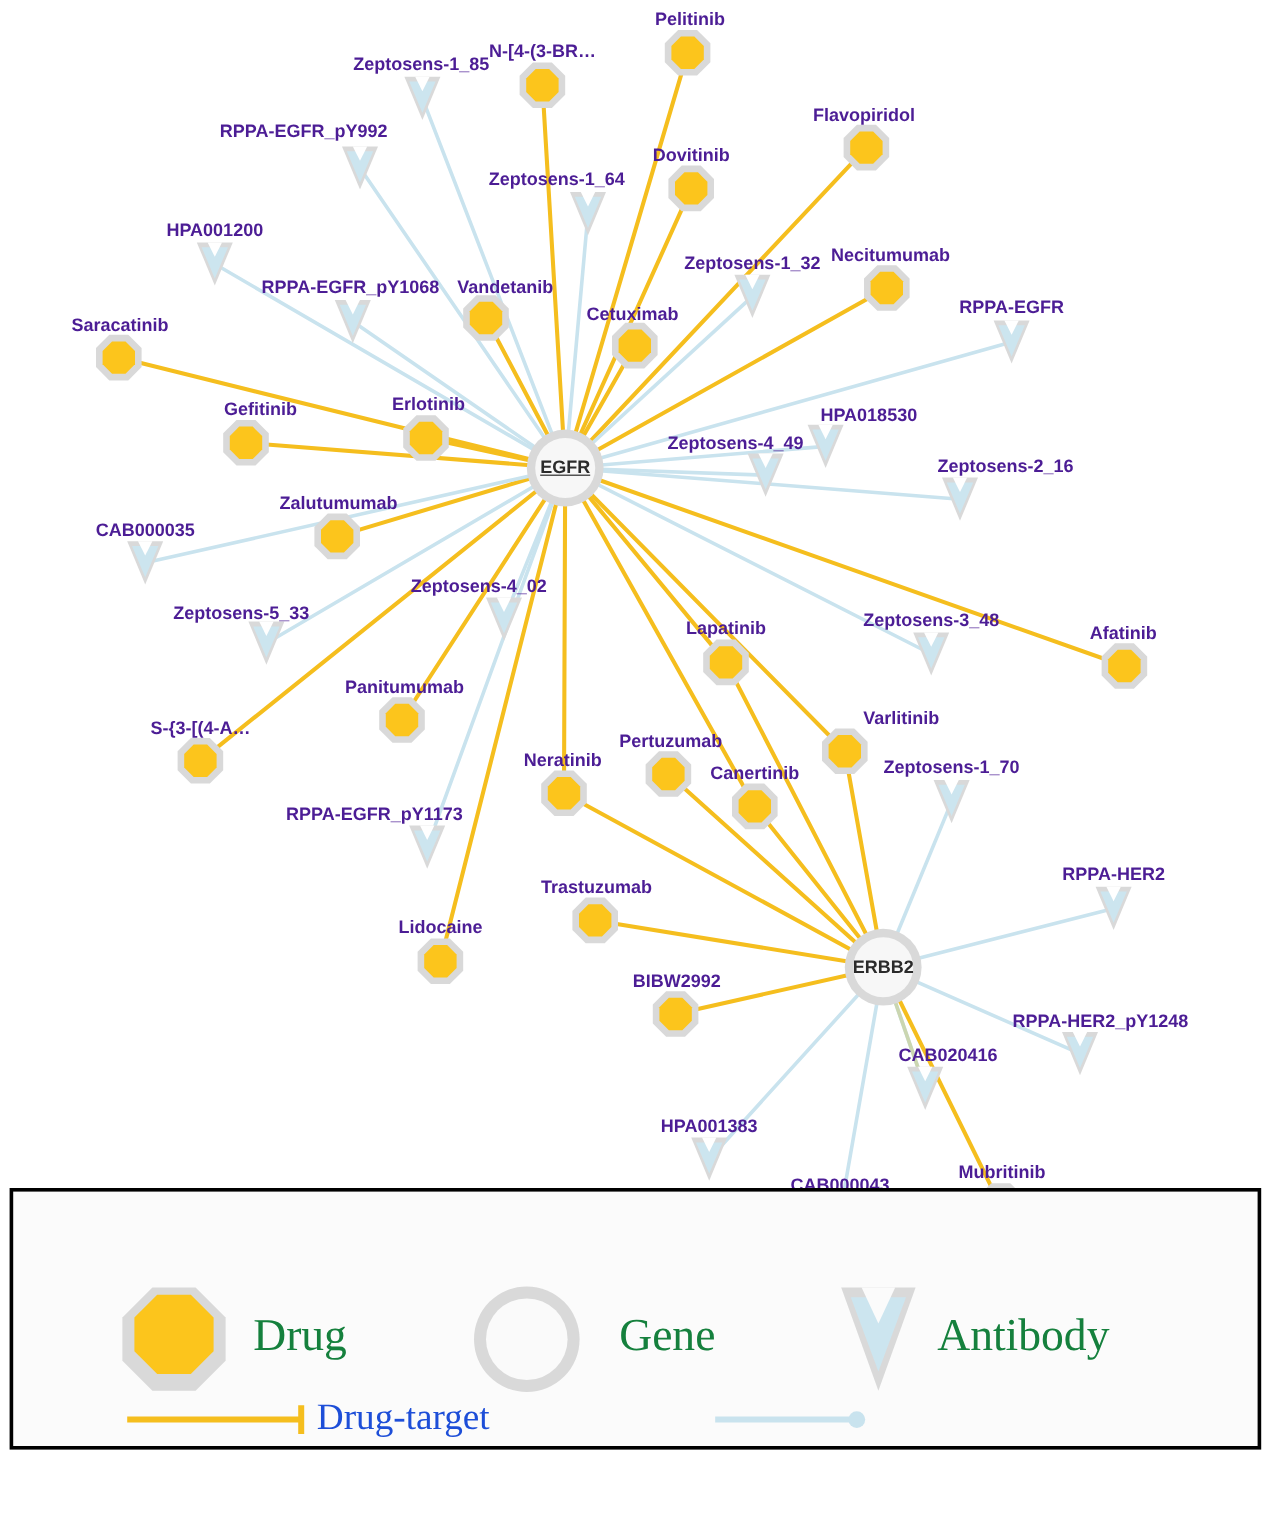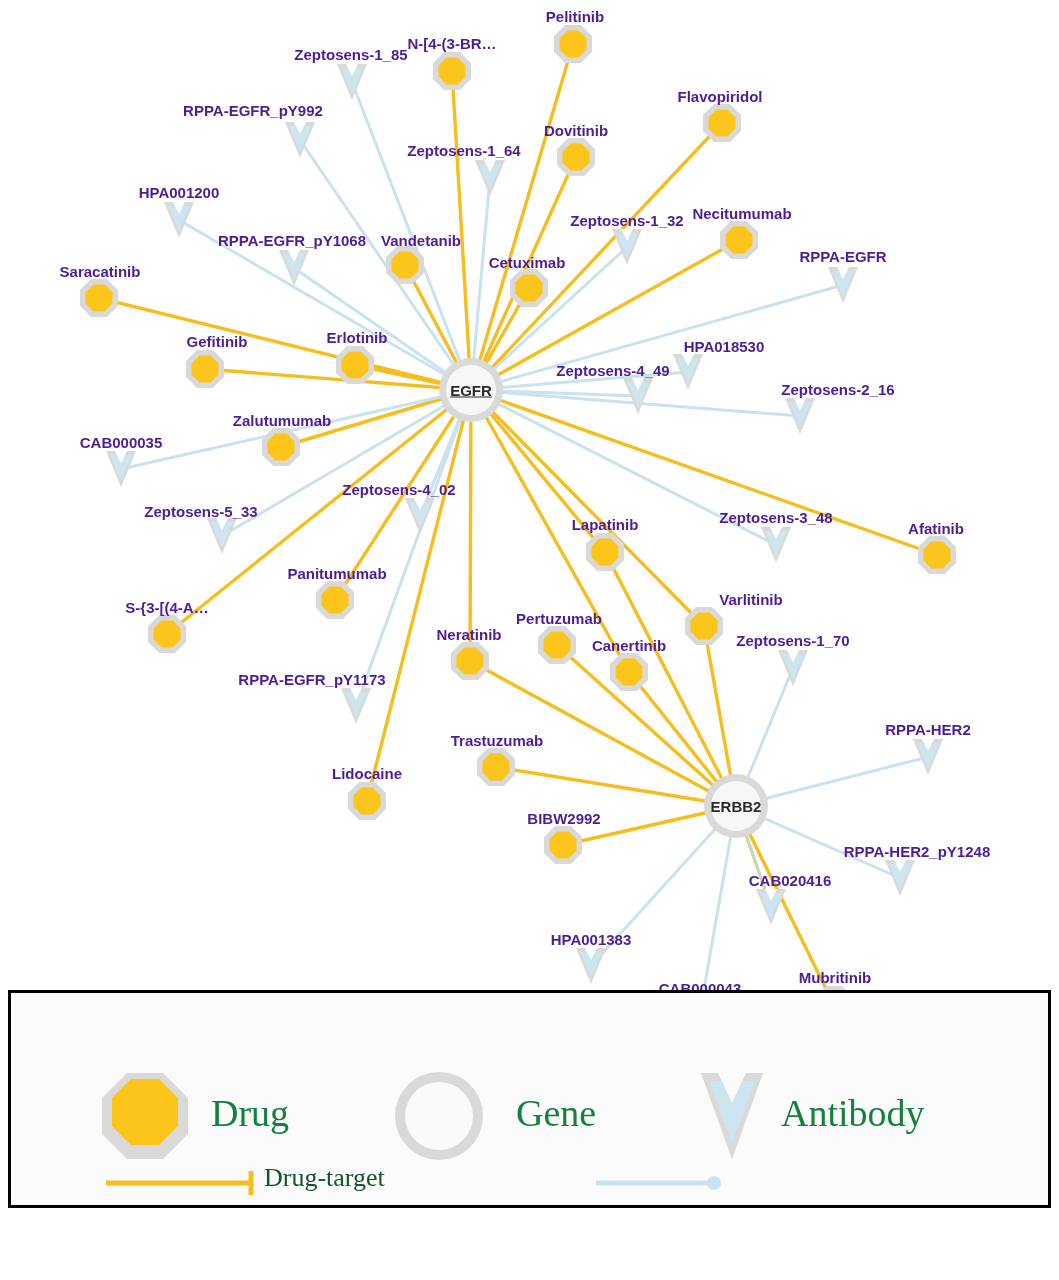--- a/index.html
+++ b/index.html
@@ -60,22 +60,22 @@
     position: relative;
   }
   .legend-item-label {
     font-family: "Liberation Serif", serif;
     font-size: 38px;
     color: #15803d;
     position: absolute;
   }
   .legend-edge-label {
     font-family: "Liberation Serif", serif;
-    font-size: 26px;
-    color: #14532d;
+    font-size: 31px;
+    color: #1d4ed8;
     position: absolute;
   }
 </style>
 </head>
 <body>
 
 <div id="network">
   <svg id="graph-svg" width="1059" height="990" viewBox="0 0 1059 990" style="position:absolute;left:0;top:0;">
       <g>
         <line x1="573" y1="44" x2="471" y2="390" stroke="#F5BE1E" stroke-width="3.4" stroke-linecap="round"></line>

